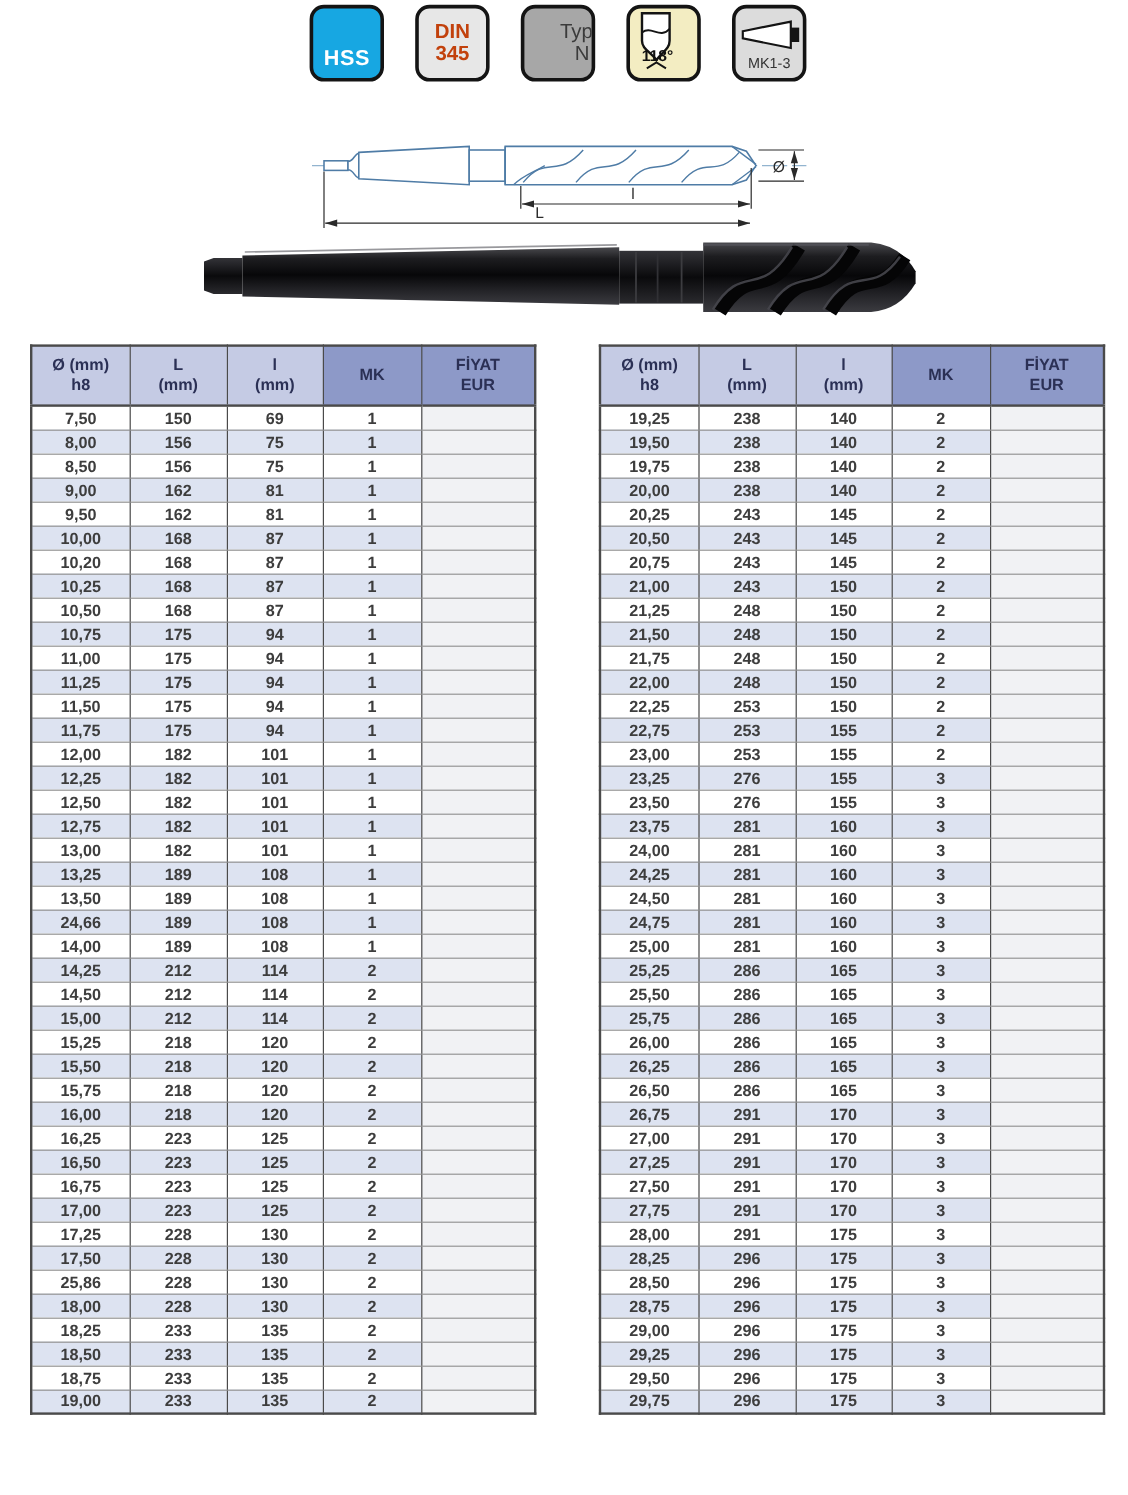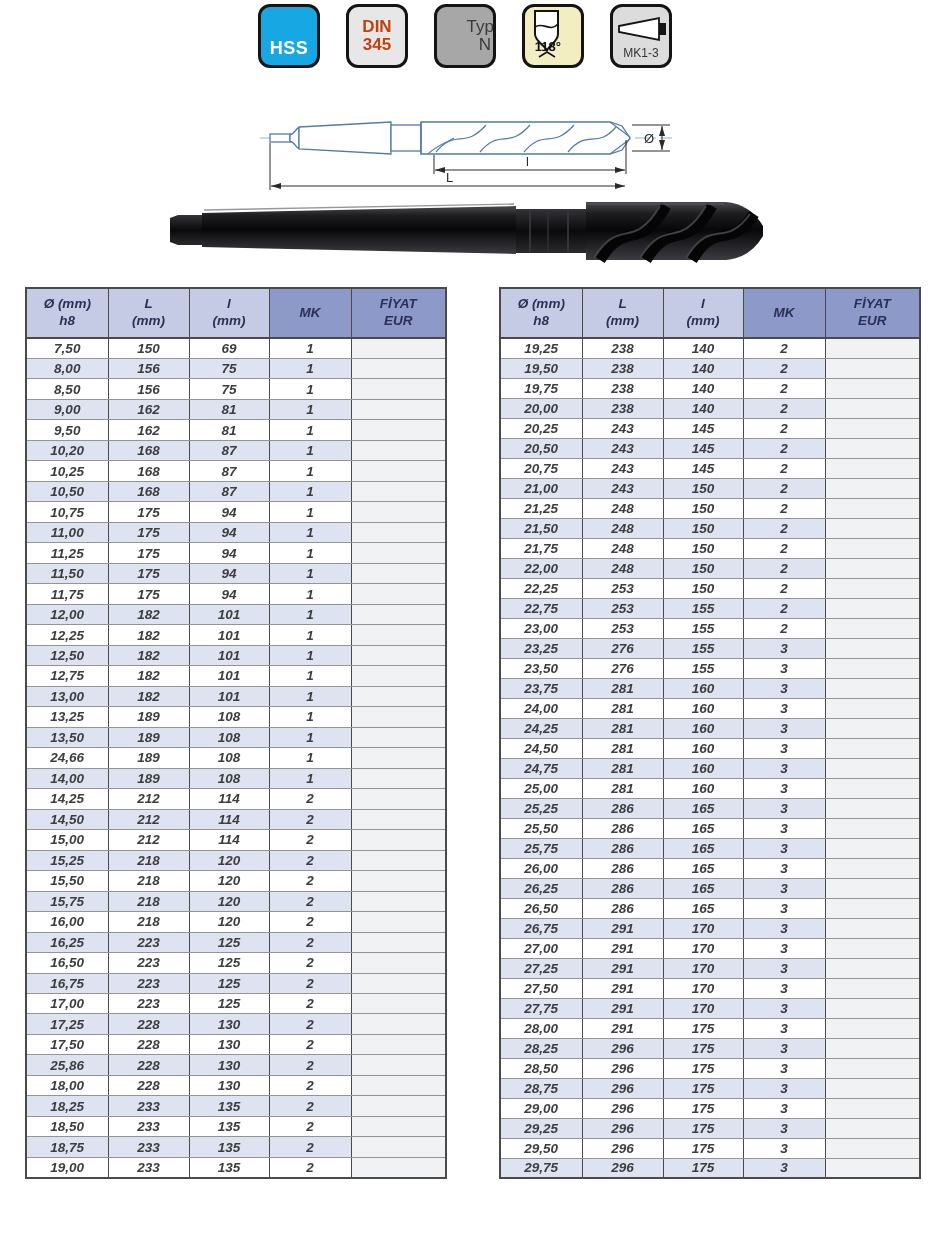--- a/index.html
+++ b/index.html
@@ -25,21 +25,21 @@
   .badge-mk { background:#dcdcdc; }
   .badge-mk svg { position:absolute; left:4px; top:8px; }
   .badge-mk .mk-label { position:absolute; left:0; right:0; bottom:5px; text-align:center; font-size:12px; color:#333; }
 
   
   .drawing { position:absolute; left:258px; top:98px; width:424px; height:94px; }
   
   .photo { position:absolute; left:168px; top:194px; width:604px; height:74px; }
 
   
-  .tables { position:absolute; left:25px; top:287px; display:flex; gap:52px;font-style:italic; }
+  .tables { position:absolute; left:25px; top:287px; display:flex; gap:52px; }
   table { border-collapse:collapse; table-layout:fixed; width:420px; border:2px solid #4a4a4a; }
   col.c1 { width:82px; } col.c2 { width:81px; } col.c3 { width:80px; }
   col.c4 { width:82px; } col.c5 { width:95px; }
   th {
     height:50px; background:#c5cbe4; color:#2b3055; font-size:13.5px; font-weight:bold;
     text-align:center; vertical-align:middle; line-height:1.25;
     border-left:1px solid #4a4a4a; border-right:1px solid #4a4a4a; border-bottom:2px solid #4a4a4a;
   }
   th span { display:block; }
   th.dark { background:#8d99c8; }
@@ -231,20 +231,27 @@
             <td></td>
           </tr>
           <tr>
             <td>9,50</td>
             <td>162</td>
             <td>81</td>
             <td>1</td>
             <td></td>
           </tr>
           <tr>
+            <td>10,00</td>
+            <td>168</td>
+            <td>87</td>
+            <td>1</td>
+            <td></td>
+          </tr>
+          <tr>
             <td>10,20</td>
             <td>168</td>
             <td>87</td>
             <td>1</td>
             <td></td>
           </tr>
           <tr>
             <td>10,25</td>
             <td>168</td>
             <td>87</td>

